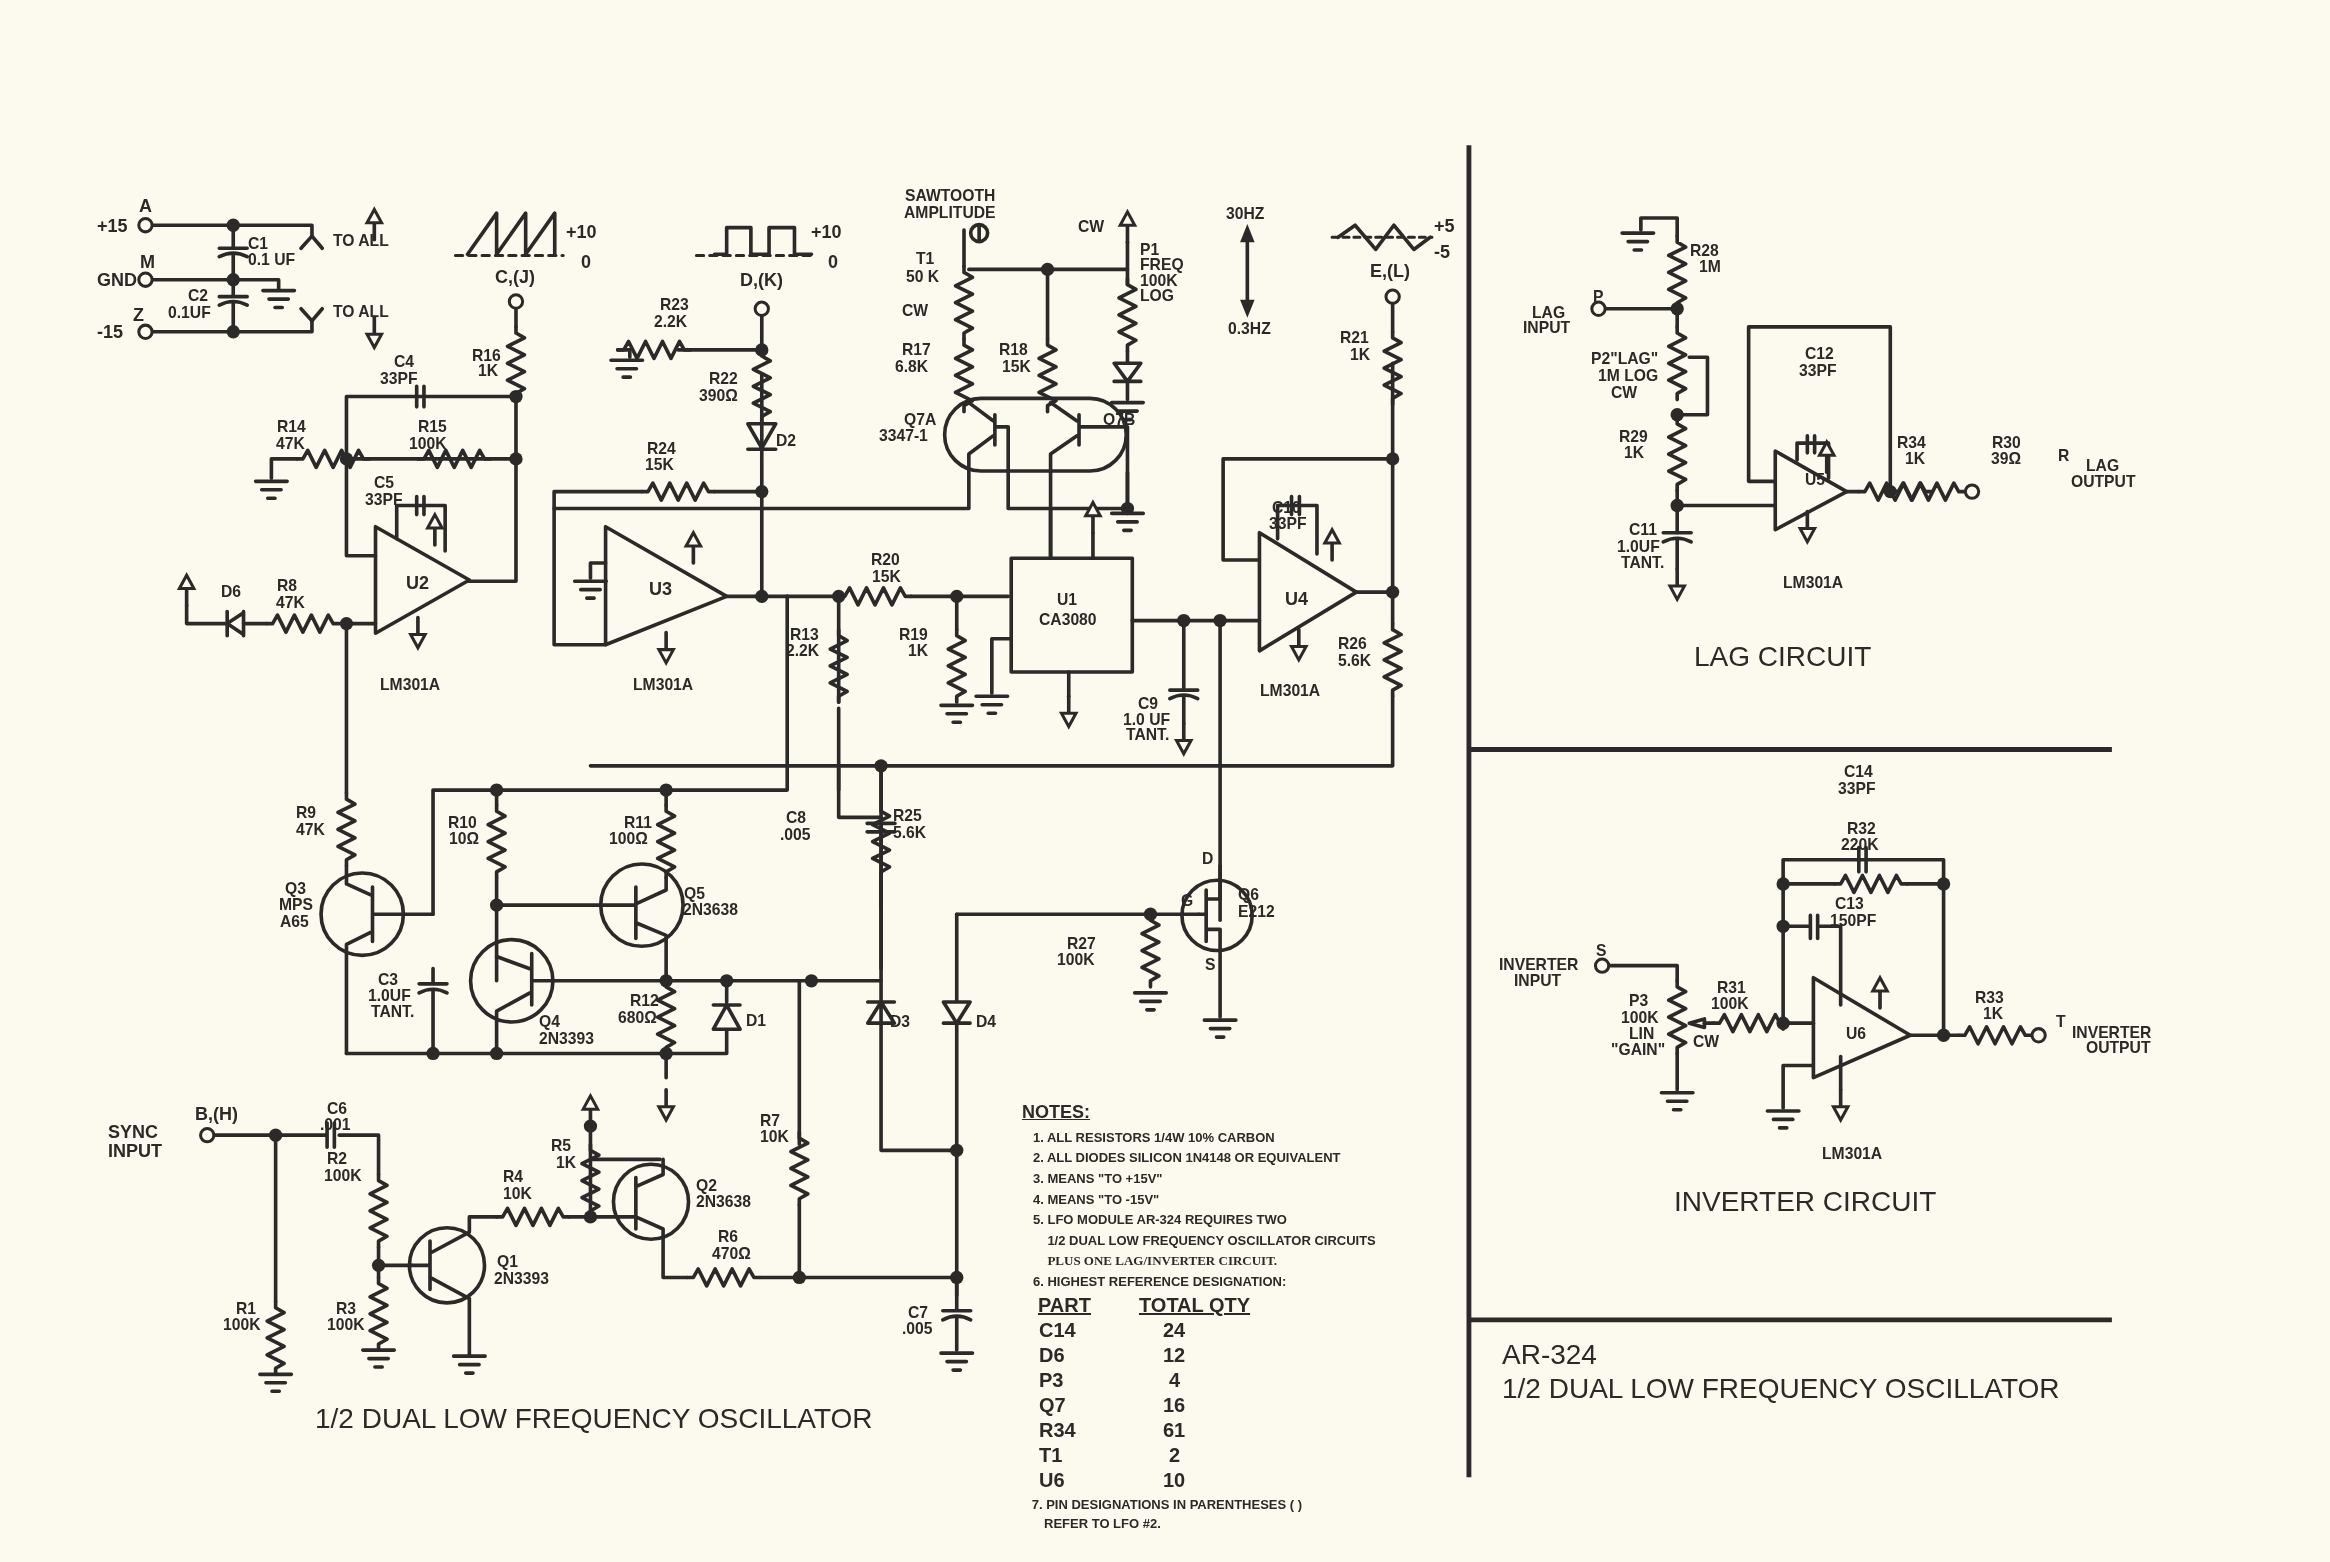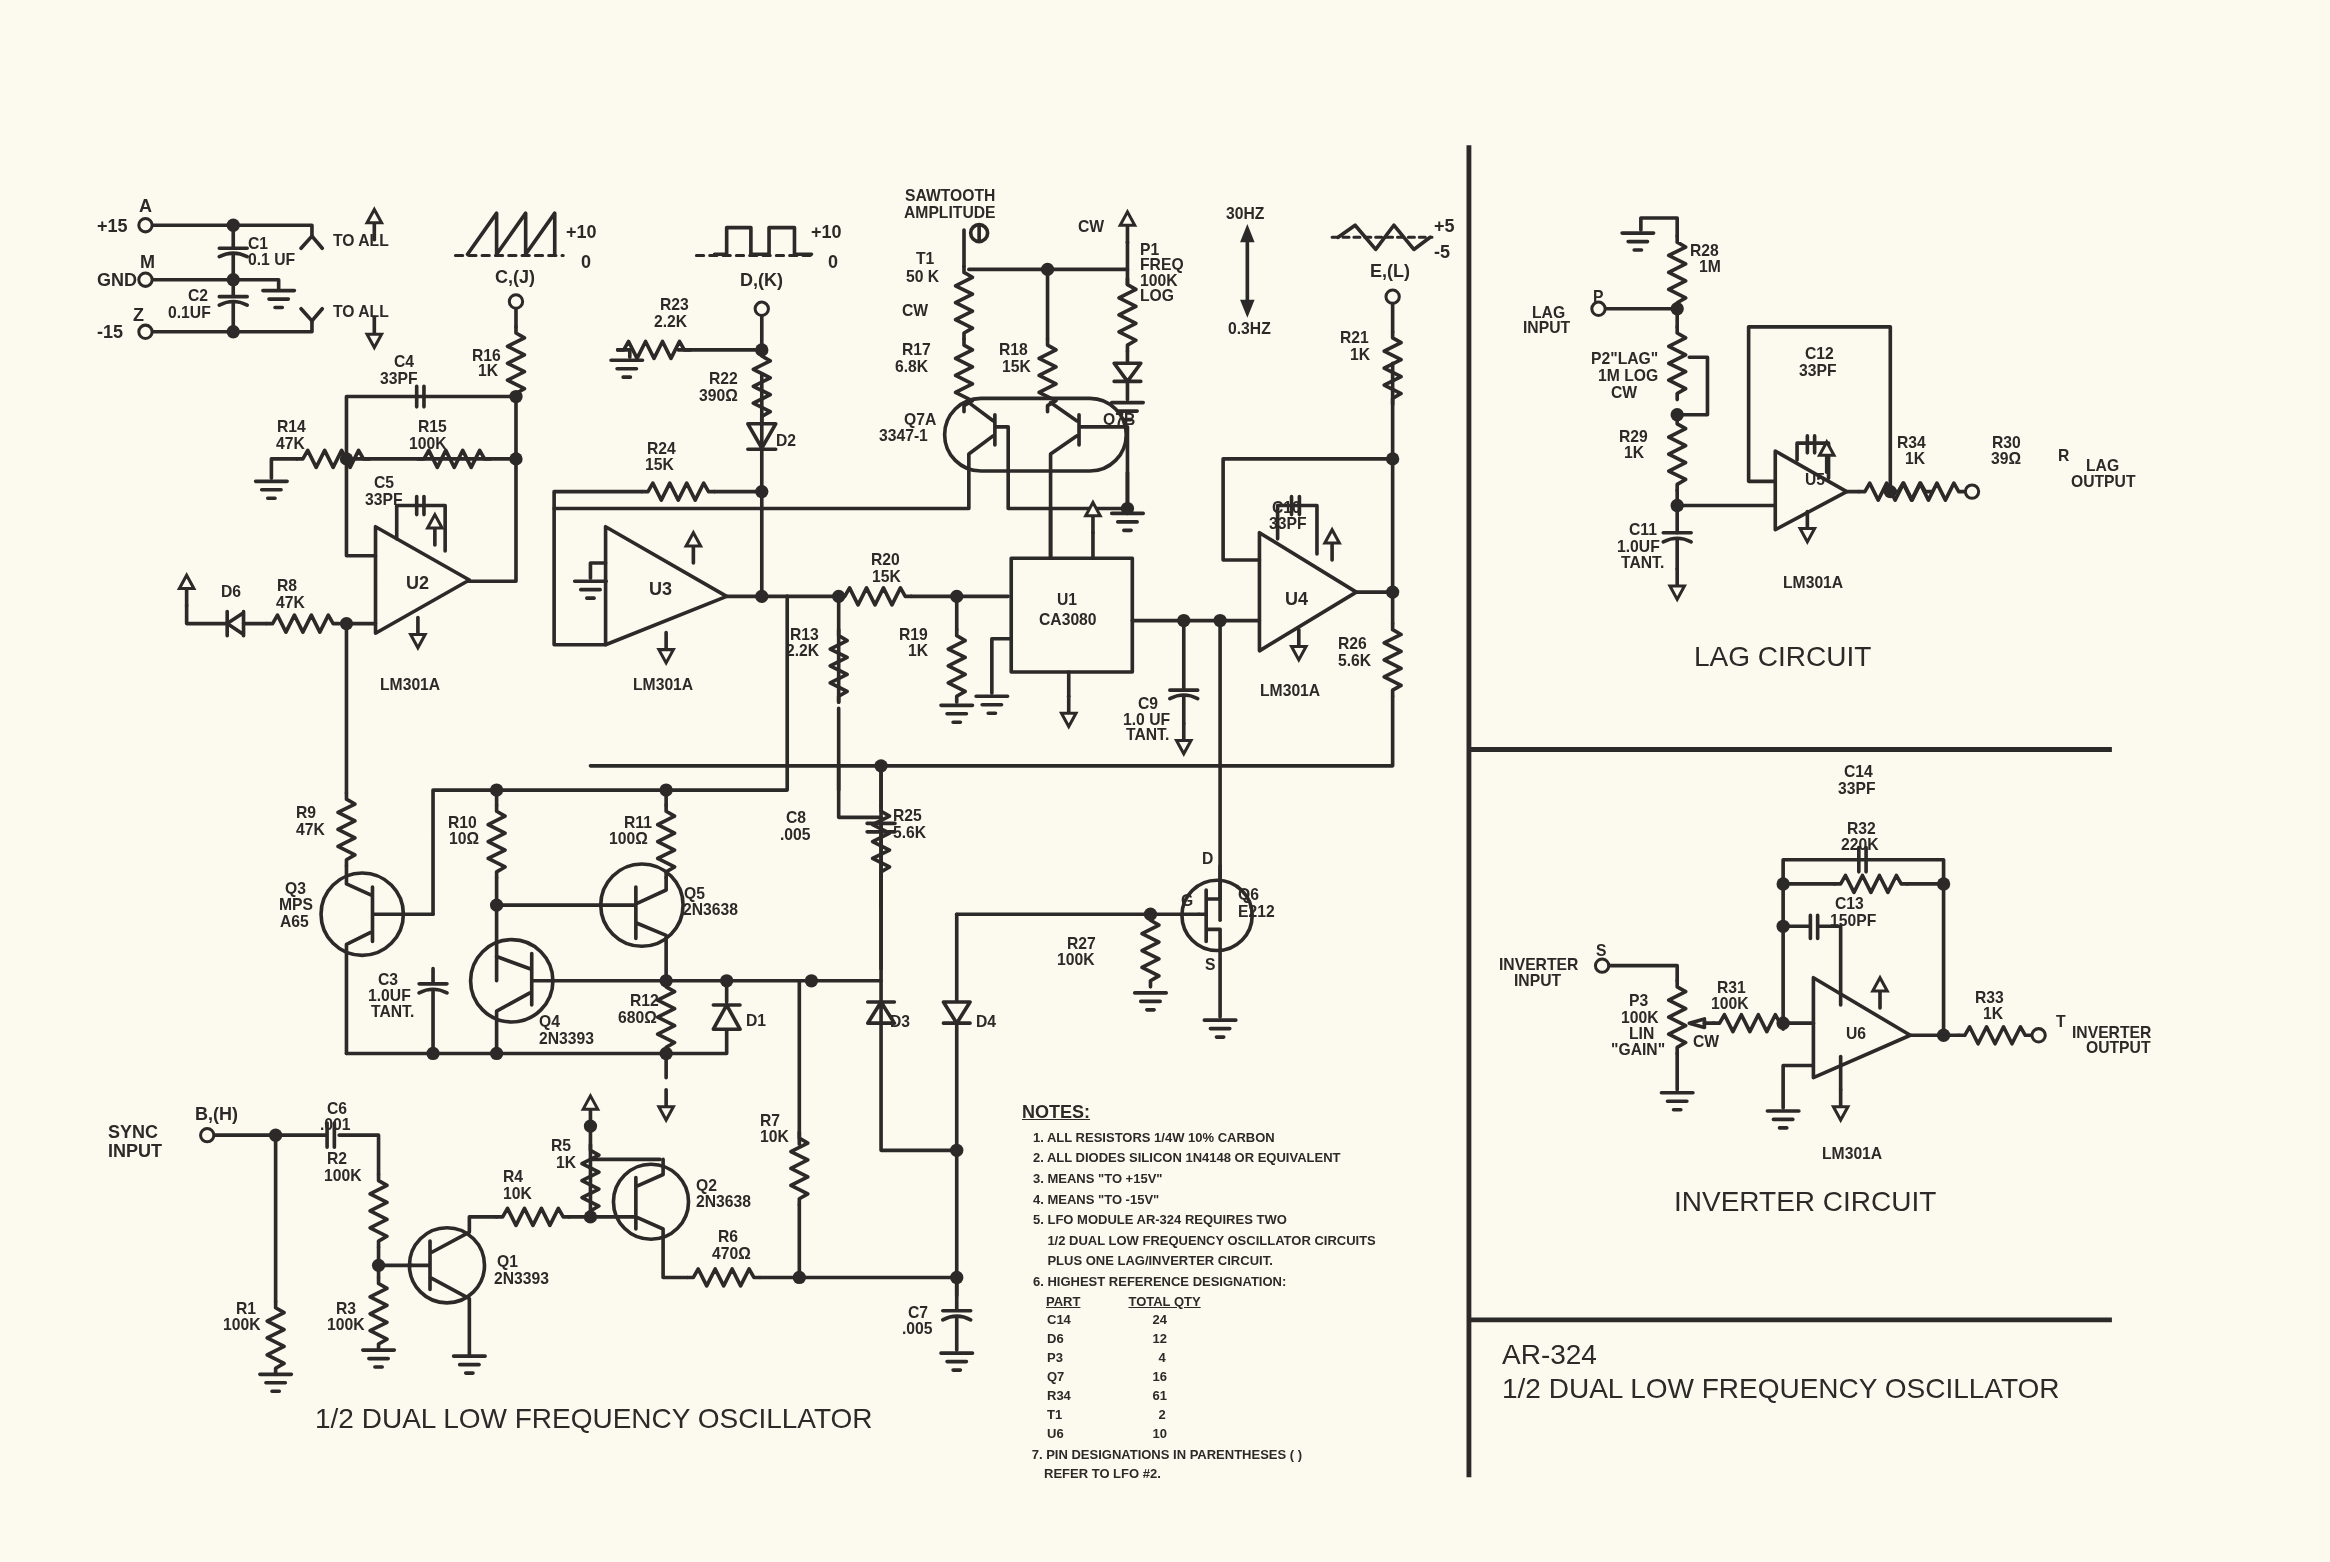--- a/index.html
+++ b/index.html
@@ -568,23 +568,23 @@
   <span class="t tb" style="left:1674px;top:1188px">INVERTER CIRCUIT</span>
 
   <div style="position:absolute;left:1022px;top:1102px;">
     <div class="u" style="font-size:18px;font-weight:bold;margin-bottom:4.8px;">NOTES:</div>
     <div class="tn" style="margin-left:11px;line-height:20.6px;">1. ALL RESISTORS 1/4W 10% CARBON</div>
     <div class="tn" style="margin-left:11px;line-height:20.6px;">2. ALL DIODES SILICON 1N4148 OR EQUIVALENT</div>
     <div class="tn" style="margin-left:11px;line-height:20.6px;">3.    MEANS "TO +15V"</div>
     <div class="tn" style="margin-left:11px;line-height:20.6px;">4.    MEANS "TO -15V"</div>
     <div class="tn" style="margin-left:11px;line-height:20.6px;">5. LFO MODULE AR-324 REQUIRES TWO</div>
     <div class="tn" style="margin-left:25.4px;line-height:20.6px;">1/2 DUAL LOW FREQUENCY OSCILLATOR CIRCUITS</div>
-    <div class="tn" style="margin-left:25.4px;line-height:20.6px;">PLUS ONE LAG/INVERTER CIRCUIT.</div>
+    <div class="tn" style="margin-left:25.4px;line-height:20.6px;font-family:Liberation Serif, serif;">PLUS ONE LAG/INVERTER CIRCUIT.</div>
     <div class="tn" style="margin-left:11px;line-height:20.6px;">6. HIGHEST REFERENCE DESIGNATION:</div>
-    <table style="margin-left:24px;border-collapse:collapse;font-size:13px;">
+    <table style="margin-left:16px;border-collapse:collapse;font-size:20px;">
       <thead>
           <tr>
         <th class="u" style="text-align:left;padding:1.2px 48px 1.2px 0;font-weight:bold;">PART</th>
         <th class="u" style="text-align:left;padding:1.2px 0;font-weight:bold;">TOTAL QTY</th>
       </tr>
         </thead>
       <tbody>
         <tr>
             <td style="line-height:17px">C14</td>
             <td style="padding-left:24px">24</td>

